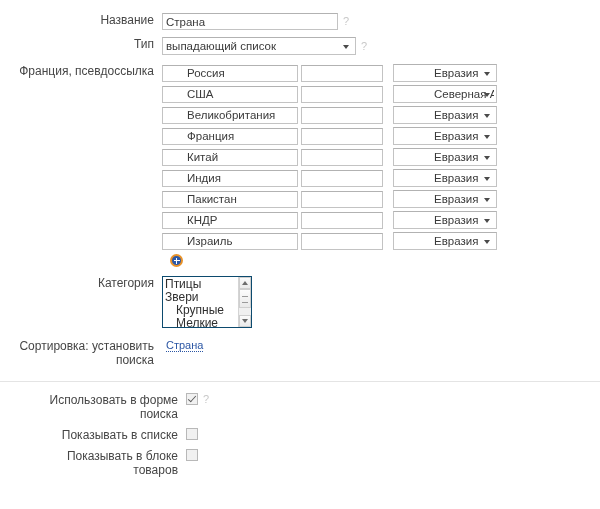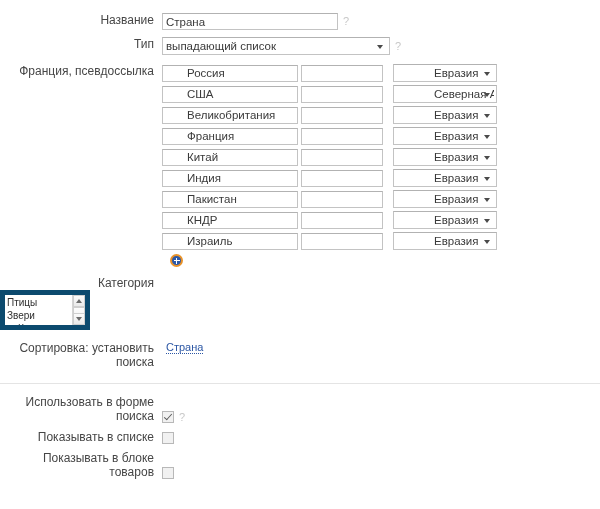--- a/index.html
+++ b/index.html
@@ -92,21 +92,21 @@
     font-size: 11px;
     line-height: 11px;
     cursor: help;
     user-select: none;
   }
   
   .row-name { padding-top: 13px; }
   .input-name { width: 176px; }
   
   .row-type { padding-top: 7px; }
-  .select-type { width: 228px; }
+  .select-type { width: 194px; }
   
   .values-block { padding-top: 9px; }
   .vrow { display: flex; align-items: center; margin-bottom: 3px; }
   .vrow .v1 { width: 136px; padding-left: 24px; }
   .vrow .v2 { width: 82px; margin-left: 3px; }
   .vrow .selwrap { margin-left: 10px; }
   .vrow select { width: 104px; padding-left: 40px; }
   .addrow {
     padding-left: 170px;
     padding-top: 1px;
@@ -151,30 +151,30 @@
     left: 3px;
     top: 0px;
     width: 3px;
     height: 7px;
     border: solid #5b5b5b;
     border-width: 0 1.5px 1.5px 0;
     transform: rotate(42deg);
   }
   .row-sep-page { padding-top: 12px; }
   
-  .row-category { padding-top: 7px; flex-direction: column; }
+  .row-category { padding-top: 7px; }
   .listbox {
     width: 90px;
-    height: 40px;
-    box-sizing: border-box;
-    border: 5px solid #0c4a6e;
+    height: 52px;
+    box-sizing: border-box;
+    border: 1px solid #0c4a6e;
     background: #ffffff;
     position: relative;
     overflow: hidden;
-    font-size: 10px;
+    font-size: 12px;
     color: #2f2f2f;
   }
   .listbox .opts {
     padding: 1px 0 0 2px;
     line-height: 13px;
   }
   .listbox .opt { white-space: nowrap; cursor: pointer; }
   .listbox .opt.ind { padding-left: 11px; }
   .lb-scroll {
     position: absolute;
@@ -234,21 +234,21 @@
     margin-left: 4px;
   }
   
   .hr {
     height: 0;
     border-top: 1px solid #e4e4e4;
     margin: 0;
   }
   
   .flags { padding-top: 11px; }
-  .frow { display: flex; align-items: flex-end; margin-bottom: 7px; }
+  .frow { display: flex; align-items: flex-start; margin-bottom: 7px; margin-left: 24px; }
 </style>
 </head>
 <body>
 
 <div class="form-area">
 
   <div class="row row-name">
     <div class="lbl">Название</div>
     <div class="ctl">
       <input type="text" class="input-name" value="Страна" style="">

